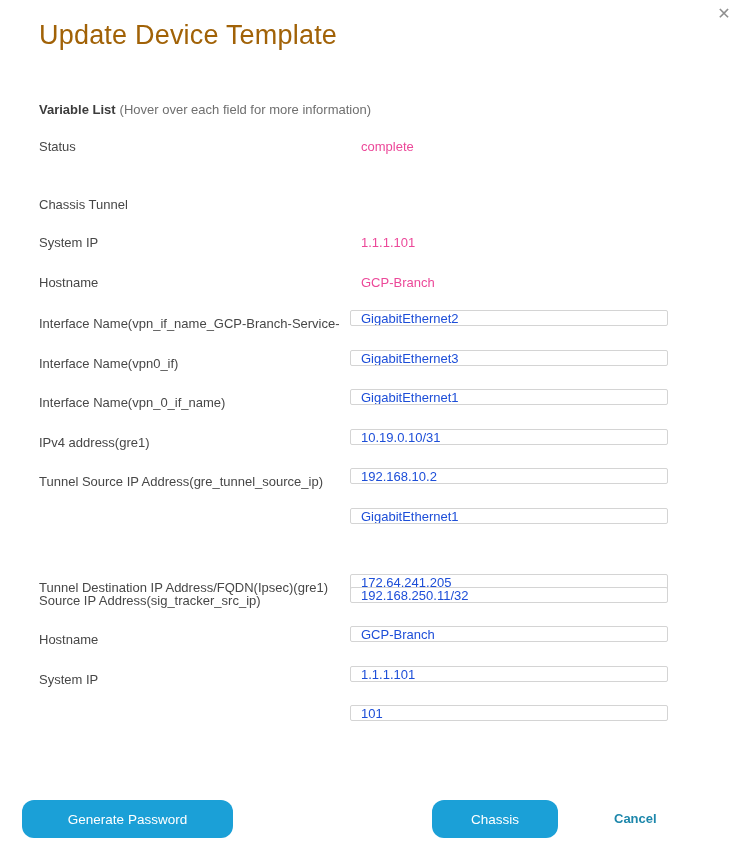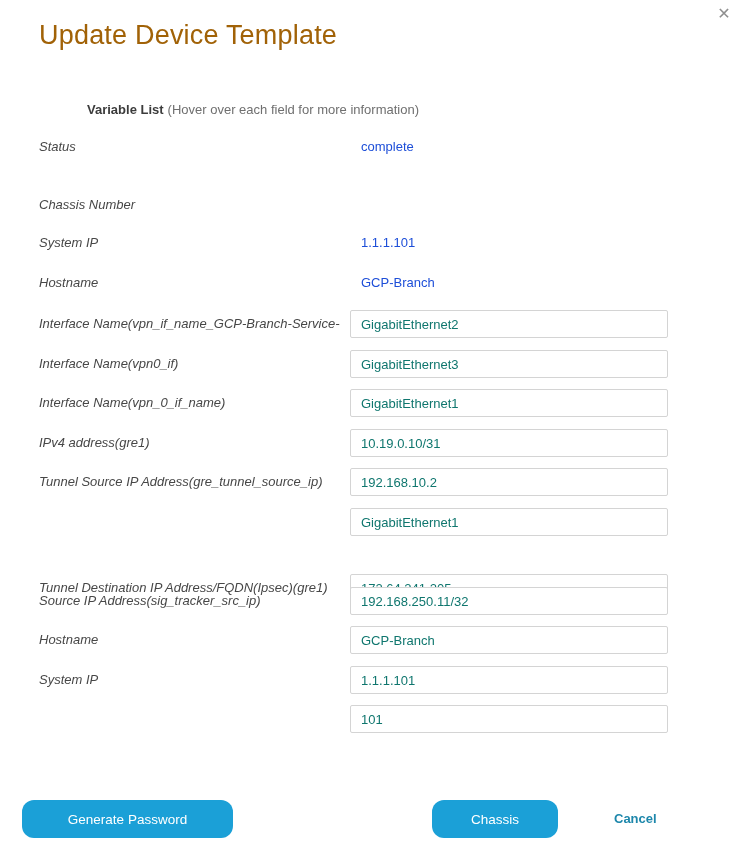--- a/index.html
+++ b/index.html
@@ -21,46 +21,46 @@
   }
 
   .title {
     position: absolute; left: 39px; top: 20px;
     font-size: 27px; font-weight: 400; color: #a16207;
     letter-spacing: 0.2px;
   }
 
   .section-line {
     position: absolute; left: 39px; top: 102px;
-    font-size: 13px; color: #6f6f6f; margin-left: 48px;
+    font-size: 13px; color: #6f6f6f;
   }
   .section-line .heading { font-weight: 700; color: #3c3c3c; margin-right: 4px; }
 
   .row { position: absolute; left: 0; width: 752px; height: 28px; }
   .row .label {
     position: absolute; left: 39px; top: 0;
     width: 308px; height: 28px; line-height: 28px;
     font-size: 13px; color: #474747;
-    white-space: nowrap; overflow: hidden; font-style: italic;
+    white-space: nowrap; overflow: hidden;
   }
   .row .static-value {
     position: absolute; left: 350px; top: 0;
     width: 318px; height: 28px; line-height: 28px;
     padding-left: 11px;
-    font-size: 13px; color: #1d4ed8;
+    font-size: 13px; color: #ec4899;
     white-space: nowrap; overflow: hidden;
   }
   .row input.value-input {
     position: absolute; left: 350px; top: 0;
-    width: 318px; height: 28px;
+    width: 318px; height: 16px;
     border: 1px solid #d4d4d4; border-radius: 2px;
     background: #ffffff;
     padding: 7px 10px;
     font-family: "Liberation Sans", "DejaVu Sans", sans-serif;
-    font-size: 13px; color: #0f766e;
+    font-size: 13px; color: #1d4ed8;
     outline: none;
   }
 
   .footer-btn {
     position: absolute; top: 800px; height: 38px;
     border: none; border-radius: 12px;
     background: #1ba0d7; color: #ffffff;
     font-family: "Liberation Sans", "DejaVu Sans", sans-serif;
     font-size: 13.5px;
     cursor: pointer;
@@ -85,21 +85,21 @@
 
   <div class="section-line">
     <span class="heading">Variable List</span><span>(Hover over each field for more information)</span>
   </div>
 
   <div class="row" style="top:133px">
     <span class="label">Status</span>
     <span class="static-value">complete</span>
   </div>
   <div class="row" style="top:191px">
-    <span class="label">Chassis Number</span>
+    <span class="label">Chassis Tunnel</span>
     <span class="static-value"></span>
   </div>
   <div class="row" style="top:229px">
     <span class="label">System IP</span>
     <span class="static-value">1.1.1.101</span>
   </div>
   <div class="row" style="top:269px">
     <span class="label">Hostname</span>
     <span class="static-value">GCP-Branch</span>
   </div>

